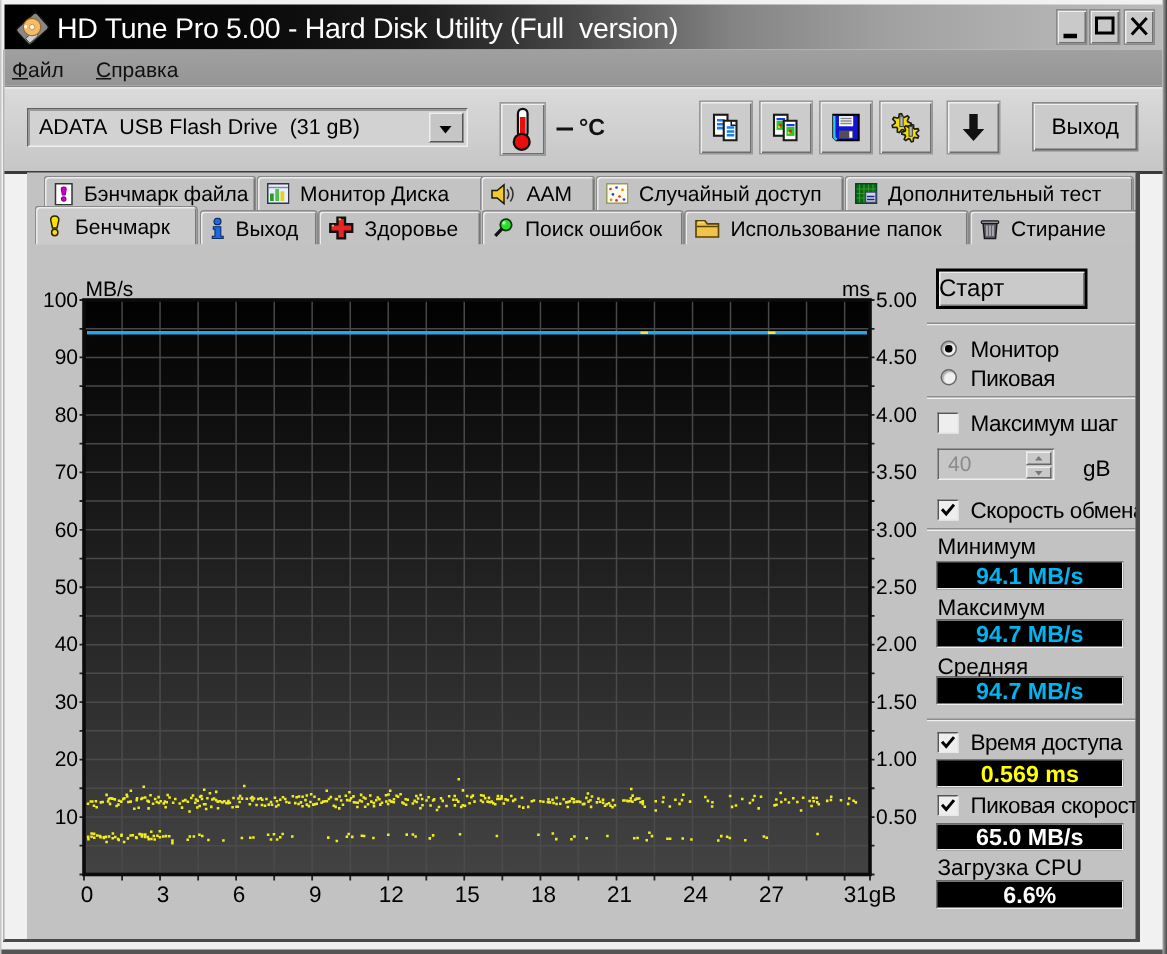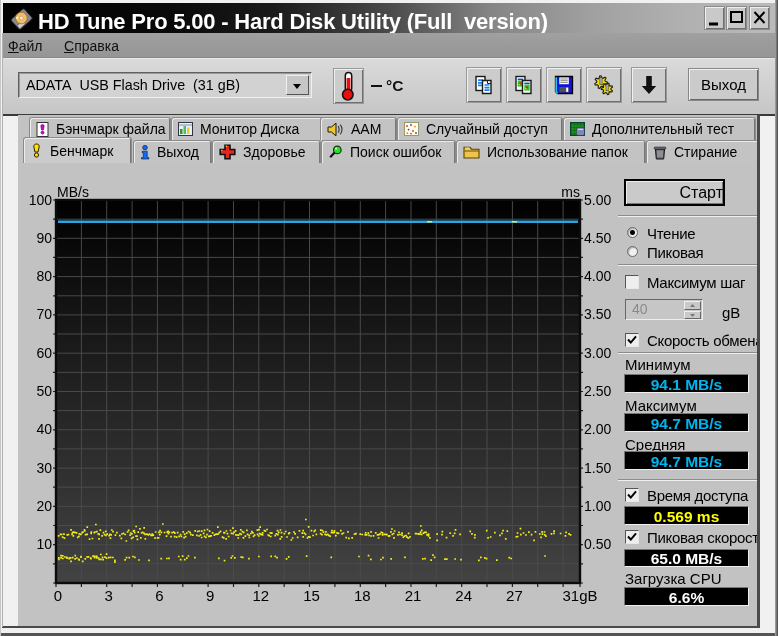--- a/index.html
+++ b/index.html
@@ -1,19 +1,19 @@
 <!DOCTYPE html>
 <html><head><meta charset="utf-8">
 <style>
 * {margin:0;padding:0;box-sizing:border-box}
 html,body {width:778px;height:636px;overflow:hidden}
 body {position:relative;background:#f1f1f1;font-family:"Liberation Sans",sans-serif}
 #titlebar {position:absolute;left:3px;top:3px;width:772px;height:30px;
  background:linear-gradient(90deg,#000 0%,#0a0a0a 22%,#1a1a1a 35%,#4a4a4a 50%,#848484 63%,#a0a0a0 76%,#b0b0b0 88%,#bababa 100%);}
-#titletext {position:absolute;left:35px;top:6px;color:#fff;font-size:22px;font-weight:bold;letter-spacing:-0.2px;white-space:pre}
+#titletext {position:absolute;left:35px;top:6px;color:#fff;font-size:19px;font-weight:normal;letter-spacing:-0.2px;white-space:pre}
 #ticon {position:absolute;left:8px;top:5px}
 .wbtn {position:absolute;top:6px;width:21px;height:24px;background:#c9c9c9;
  border:1px solid #8a8a8a;box-shadow:inset 1px 1px 0 #efefef,inset -1px -1px 0 #707070;}
 #menubar {position:absolute;left:3px;top:33px;width:772px;height:25px;background:linear-gradient(180deg,#a0a0a0,#959595);
  border-bottom:1px solid #8a8a8a;font-size:14px;color:#111}
 #menubar span {position:absolute;top:5px}
 #toolbar {position:absolute;left:3px;top:58px;width:772px;height:56px;
  background:linear-gradient(180deg,#dadada,#c6c6c6);border-top:1px solid #e8e8e8}
 #tbline {position:absolute;left:2px;top:114px;width:774px;height:2px;background:#3a3a3a}
 #combo {position:absolute;left:18px;top:72px;width:294px;height:26px;background:#d2d2d2;
@@ -39,21 +39,21 @@
 #rightedge {position:absolute;left:774.5px;top:0;width:3.5px;height:636px;background:linear-gradient(90deg,#aaa,#444)}
 .tab {position:absolute;background:#c3c3c3;border:1px solid #8a8a8a;border-bottom:none;
  border-radius:3px 3px 0 0;box-shadow:inset 1px 1px 0 #ececec,inset -1px 0 0 #777;
  display:flex;align-items:center;padding-left:6px;font-size:14px;white-space:nowrap;overflow:hidden}
 .tab .ti {display:flex;margin-right:7px}
 .tab.act {background:#cbcbcb;z-index:5;}
 #chart {position:absolute;left:24px;top:183px}
 #panel {position:absolute;left:618px;top:165px;width:140px;height:460px;font-size:15px;overflow:hidden}
 #startbtn {position:absolute;left:6px;top:14px;width:101px;height:27px;background:#cacaca;
  border:2px solid #000;box-shadow:inset 1px 1px 0 #eee,inset -1px -1px 0 #777;
- text-align:right;font-size:16px;line-height:23px}
+ text-align:left;font-size:16px;line-height:23px}
 .sep {position:absolute;left:0;width:139px;height:2px;background:#8c8c8c;border-bottom:1px solid #efefef}
 .vbox {position:absolute;left:6px;width:125px;background:#000;text-align:center;
  font-size:15.5px;font-weight:bold;border:1px solid;border-color:#777 #eee #eee #777}
 .plab {position:absolute;left:7px;font-size:15px;color:#000}
 .cb {position:absolute;left:7px;width:14px;height:14px;background:#eee;
  border:1px solid;border-color:#555 #e8e8e8 #e8e8e8 #555;display:flex;align-items:center;justify-content:center}
 .cblab {position:absolute;left:29px;font-size:15px;white-space:nowrap;letter-spacing:-0.3px}
 .radio {position:absolute;left:9px;width:11px;height:11px;border-radius:50%;background:#f0f0f0;
  border:1px solid #666;box-shadow:inset 1px 1px 1px #aaa}
 .rdot {position:absolute;left:2.3px;top:2.3px;width:4.6px;height:4.6px;border-radius:50%;background:#000}
@@ -321,21 +321,21 @@
 <text x="33" y="14">MB/s</text>
 <text x="556" y="14" text-anchor="end">ms</text>
 </g>
 </svg>
 <div id="panel">
  <div id="startbtn">Старт</div>
  <div class="sep" style="top:50px"></div>
  <div class="radio" style="top:62px">
       <span class="rdot"></span>
     </div>
-    <div class="cblab" style="top:60px">Чтение</div>
+    <div class="cblab" style="top:60px">Монитор</div>
  <div class="radio" style="top:81px"></div>
     <div class="cblab" style="top:79px">Пиковая</div>
  <div class="sep" style="top:99px"></div>
  <div class="cb" style="top:110px"></div>
     <div class="cblab" style="top:109px">Максимум шаг</div>
  <div id="spin">40<div class="spbtn" style="top:1px">
         <svg width="15" height="7">
           <path d="M7.5 2 10 5H5Z" fill="#777"></path>
         </svg>
       </div><div class="spbtn" style="top:10.5px">

